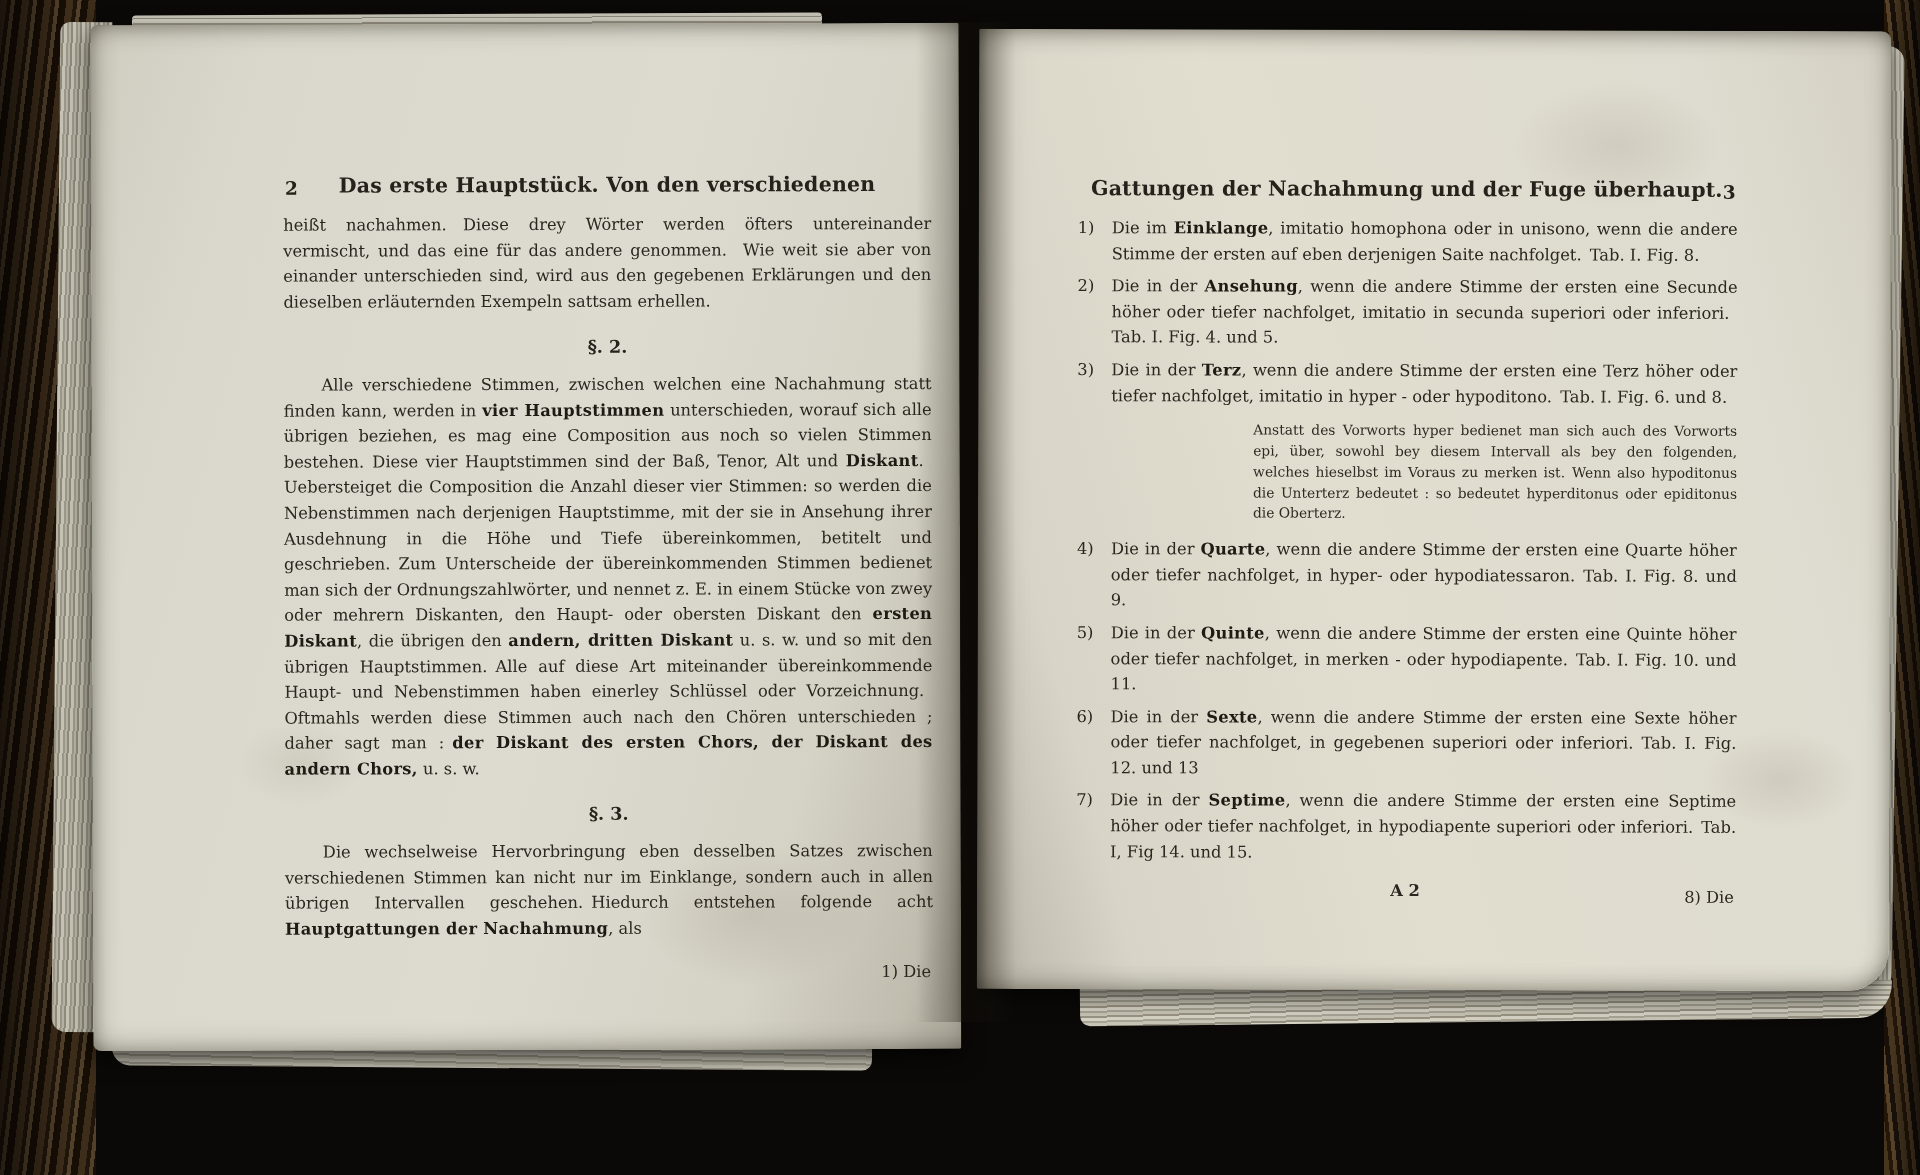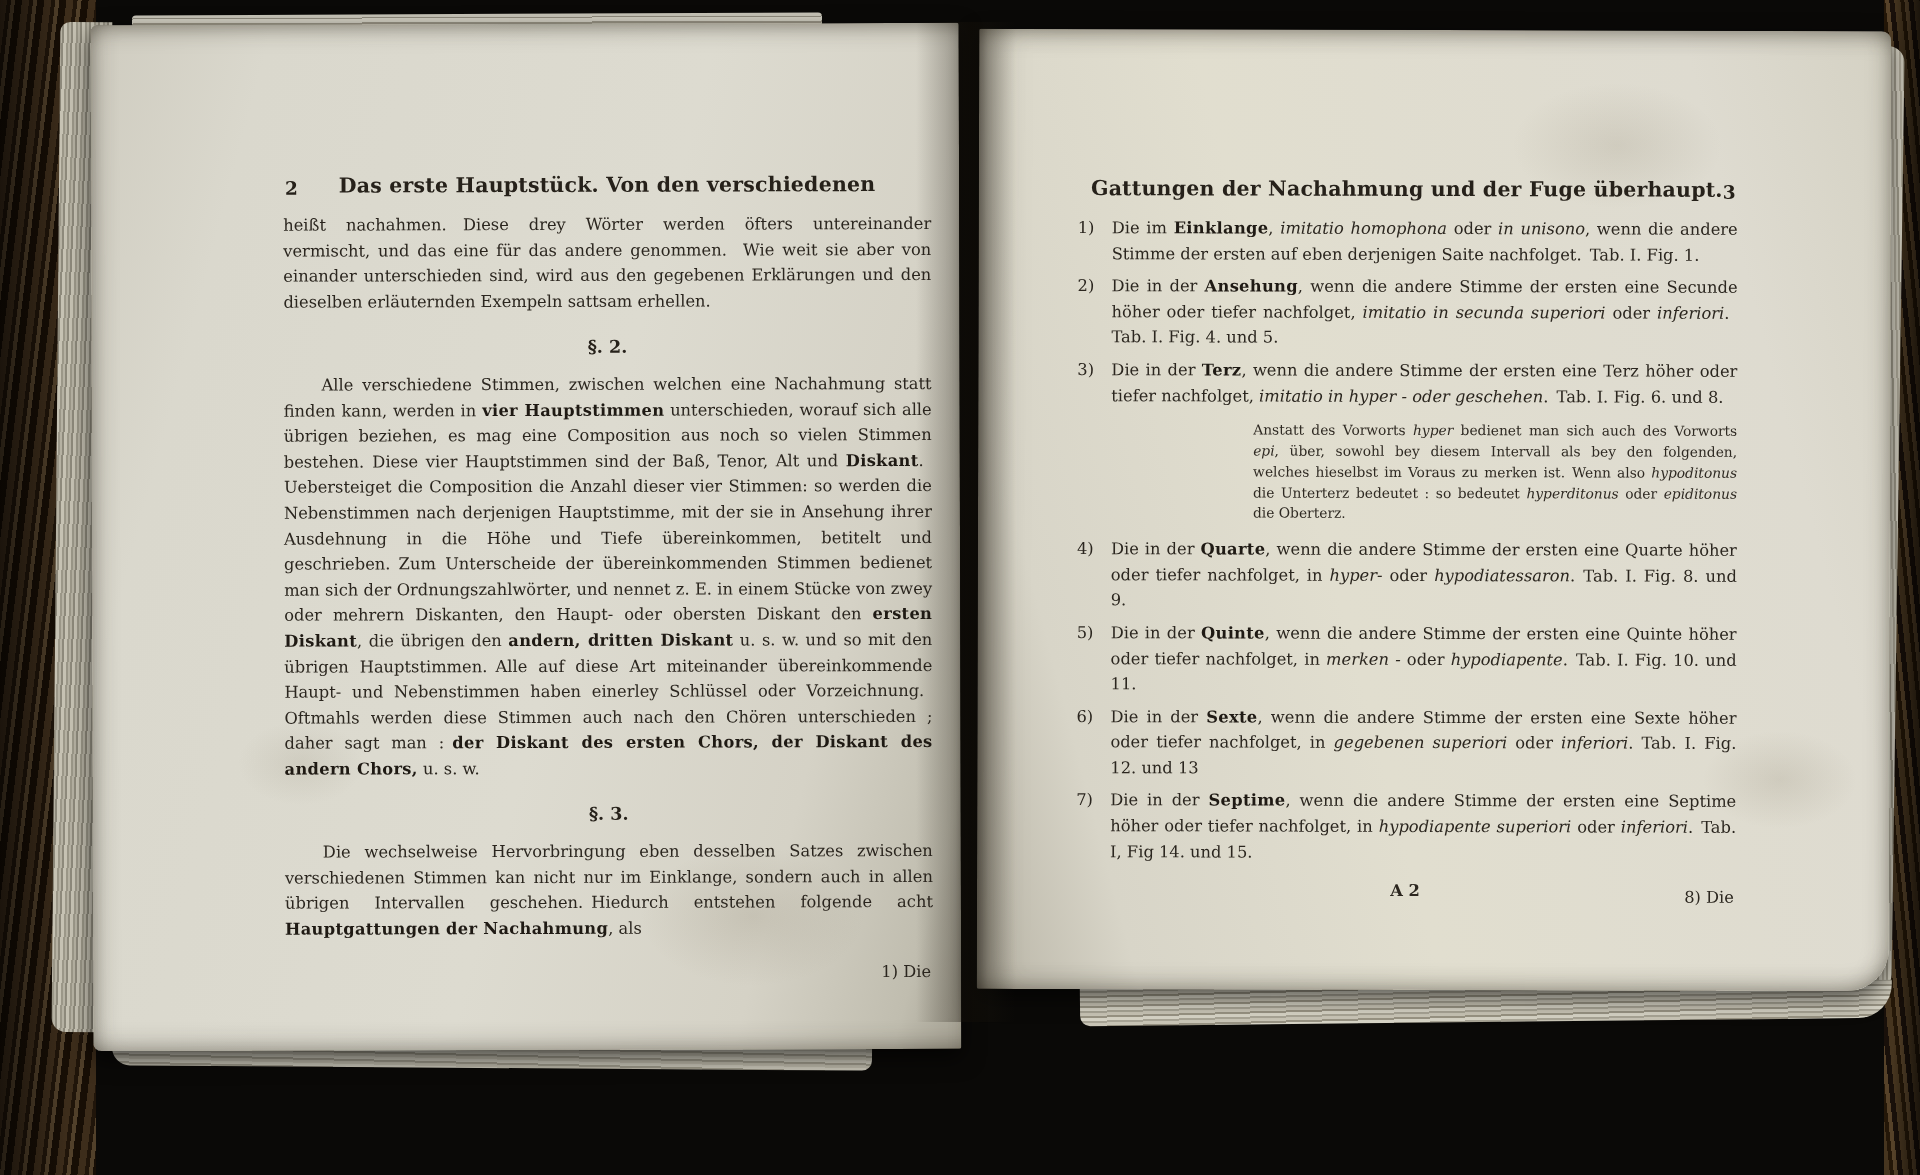--- a/index.html
+++ b/index.html
@@ -57,21 +57,21 @@
   .tc-left{left:192px;top:148px;width:648px;}
   .tc-right{left:97px;top:146px;width:662px;}
   .headrow{position:relative;text-align:center;font-weight:bold;font-size:20.5px;line-height:27px;
     letter-spacing:.2px;margin-bottom:13px;color:#26211a;}
   .pagenum-left{position:absolute;left:2px;top:2px;font-weight:bold;font-size:18.5px;}
   .pagenum-right{position:absolute;right:2px;top:2px;font-weight:bold;font-size:18.5px;}
   .sechead{text-align:center;font-size:17.5px;font-weight:bold;margin:21px 0 11px 0;color:#26211a;}
   .para{margin:0;}
   .indent{text-indent:38px;}
   .b{font-weight:bold;color:#1f1a14;letter-spacing:.3px;}
-  .i{font-style:italic;}
+  .i{}
   .item{position:relative;padding-left:36px;margin-bottom:7px;}
   .item-num{position:absolute;left:2px;top:0;}
   .footnote{font-size:13.8px;line-height:20.8px;margin:11px 0 13px 178px;color:#2e2922;}
   .catchrow{position:relative;margin-top:13px;height:26px;}
   .catchword{position:absolute;right:2px;top:6px;}
   .sigmark{position:absolute;left:0;width:100%;text-align:center;top:0;font-weight:bold;}
 </style>
 </head>
 <body>
 
@@ -101,23 +101,23 @@
     </div>
   </div>
 
   <div class="page page-right">
     <div class="textcol tc-right">
       <div class="headrow">
         <span>Gattungen der Nachahmung und der Fuge überhaupt.</span>
         <span class="pagenum-right">3</span>
       </div>
       <div>
-          <div class="item"><span class="item-num">1)</span><span><span>Die im </span><span class="b">Einklange</span><span>, </span><span class="i">imitatio homophona</span><span> oder </span><span class="i">in unisono</span><span>, wenn die andere Stimme der ersten auf eben derjenigen Saite nachfolget. Tab. I. Fig. 1.</span></span></div>
+          <div class="item"><span class="item-num">1)</span><span><span>Die im </span><span class="b">Einklange</span><span>, </span><span class="i">imitatio homophona</span><span> oder </span><span class="i">in unisono</span><span>, wenn die andere Stimme der ersten auf eben derjenigen Saite nachfolget. Tab. I. Fig. 8.</span></span></div>
           <div class="item"><span class="item-num">2)</span><span><span>Die in der </span><span class="b">Ansehung</span><span>, wenn die andere Stimme der ersten eine Secunde höher oder tiefer nachfolget, </span><span class="i">imitatio in secunda superiori</span><span> oder </span><span class="i">inferiori</span><span>. Tab. I. Fig. 4. und 5.</span></span></div>
-          <div class="item"><span class="item-num">3)</span><span><span>Die in der </span><span class="b">Terz</span><span>, wenn die andere Stimme der ersten eine Terz höher oder tiefer nachfolget, </span><span class="i">imitatio in hyper - oder geschehen</span><span>. Tab. I. Fig. 6. und 8.</span></span></div>
+          <div class="item"><span class="item-num">3)</span><span><span>Die in der </span><span class="b">Terz</span><span>, wenn die andere Stimme der ersten eine Terz höher oder tiefer nachfolget, </span><span class="i">imitatio in hyper - oder hypoditono</span><span>. Tab. I. Fig. 6. und 8.</span></span></div>
         </div>
       <p class="footnote"><span>Anstatt des Vorworts </span><span class="i">hyper</span><span> bedienet man sich auch des Vorworts </span><span class="i">epi</span><span>, über, sowohl bey diesem Intervall als bey den folgenden, welches hieselbst im Voraus zu merken ist. Wenn also </span><span class="i">hypoditonus</span><span> die Unterterz bedeutet : so bedeutet </span><span class="i">hyperditonus</span><span> oder </span><span class="i">epiditonus</span><span> die Oberterz.</span></p>
       <div>
           <div class="item"><span class="item-num">4)</span><span><span>Die in der </span><span class="b">Quarte</span><span>, wenn die andere Stimme der ersten eine Quarte höher oder tiefer nachfolget, in </span><span class="i">hyper-</span><span> oder </span><span class="i">hypodiatessaron</span><span>. Tab. I. Fig. 8. und 9.</span></span></div>
           <div class="item"><span class="item-num">5)</span><span><span>Die in der </span><span class="b">Quinte</span><span>, wenn die andere Stimme der ersten eine Quinte höher oder tiefer nachfolget, in </span><span class="i">merken -</span><span> oder </span><span class="i">hypodiapente</span><span>. Tab. I. Fig. 10. und 11.</span></span></div>
           <div class="item"><span class="item-num">6)</span><span><span>Die in der </span><span class="b">Sexte</span><span>, wenn die andere Stimme der ersten eine Sexte höher oder tiefer nachfolget, in </span><span class="i">gegebenen superiori</span><span> oder </span><span class="i">inferiori</span><span>. Tab. I. Fig. 12. und 13</span></span></div>
           <div class="item"><span class="item-num">7)</span><span><span>Die in der </span><span class="b">Septime</span><span>, wenn die andere Stimme der ersten eine Septime höher oder tiefer nachfolget, in </span><span class="i">hypodiapente superiori</span><span> oder </span><span class="i">inferiori</span><span>. Tab. I, Fig 14. und 15.</span></span></div>
         </div>
       <div class="catchrow">
         <span class="sigmark">A 2</span>

